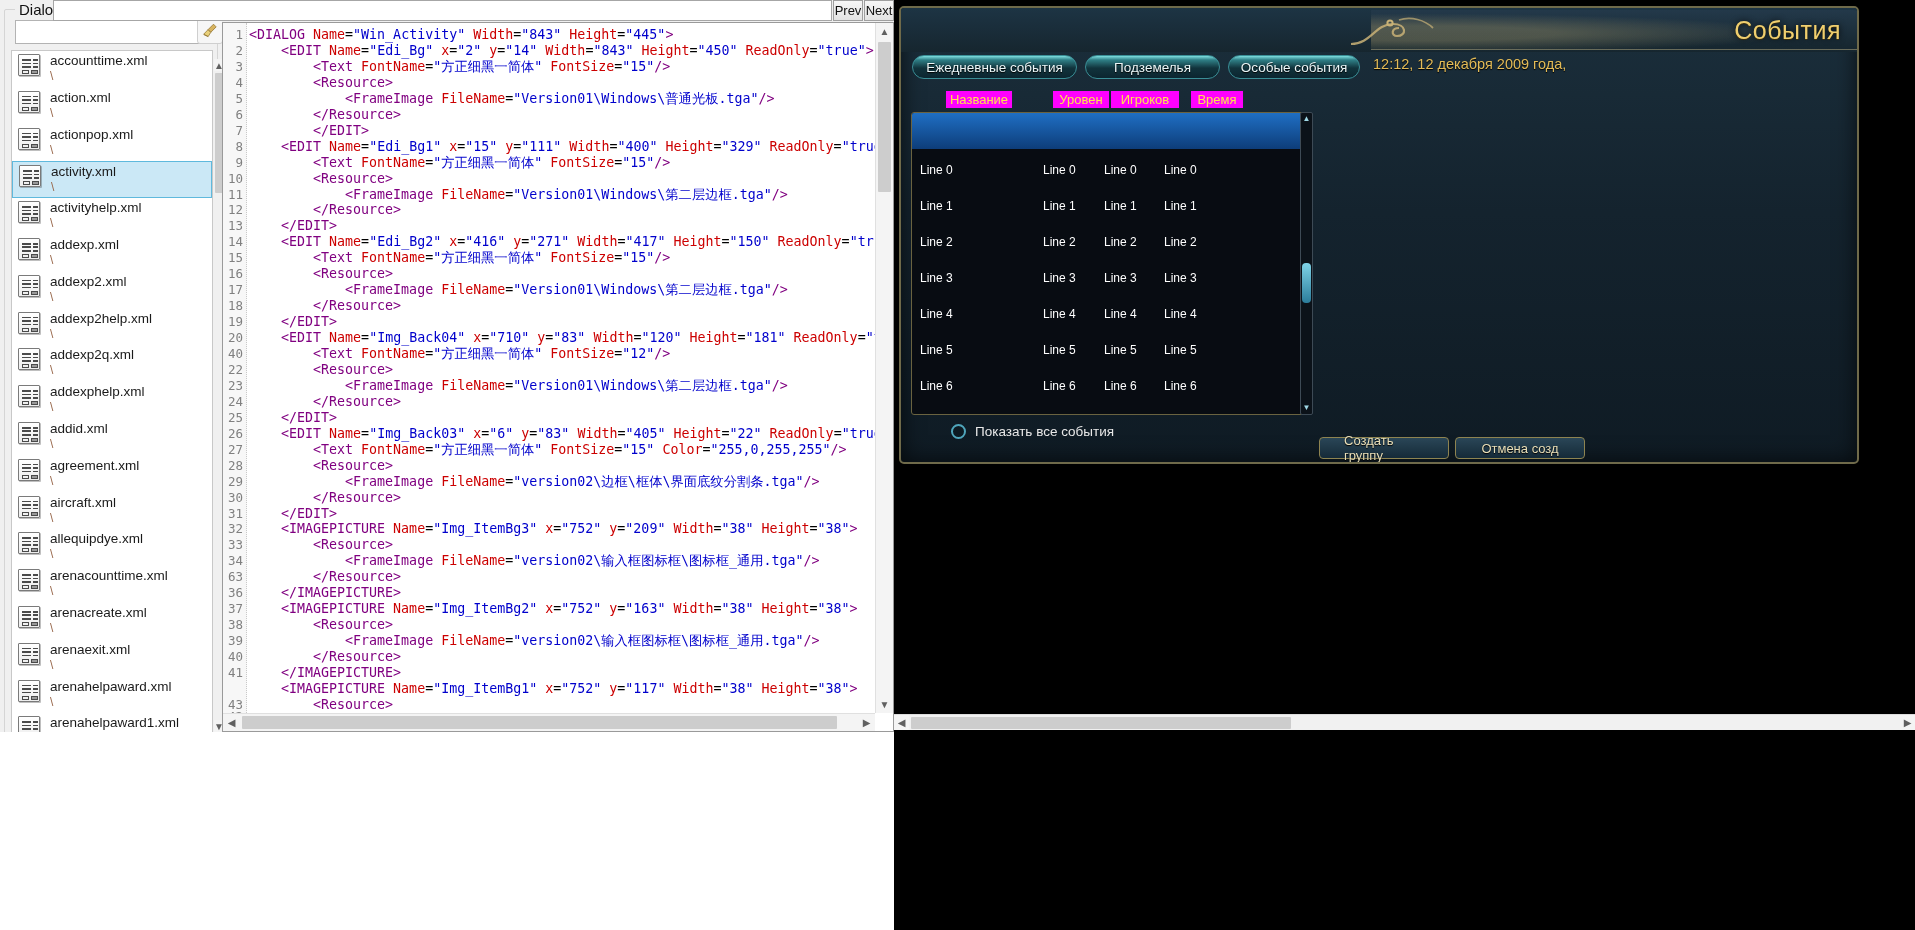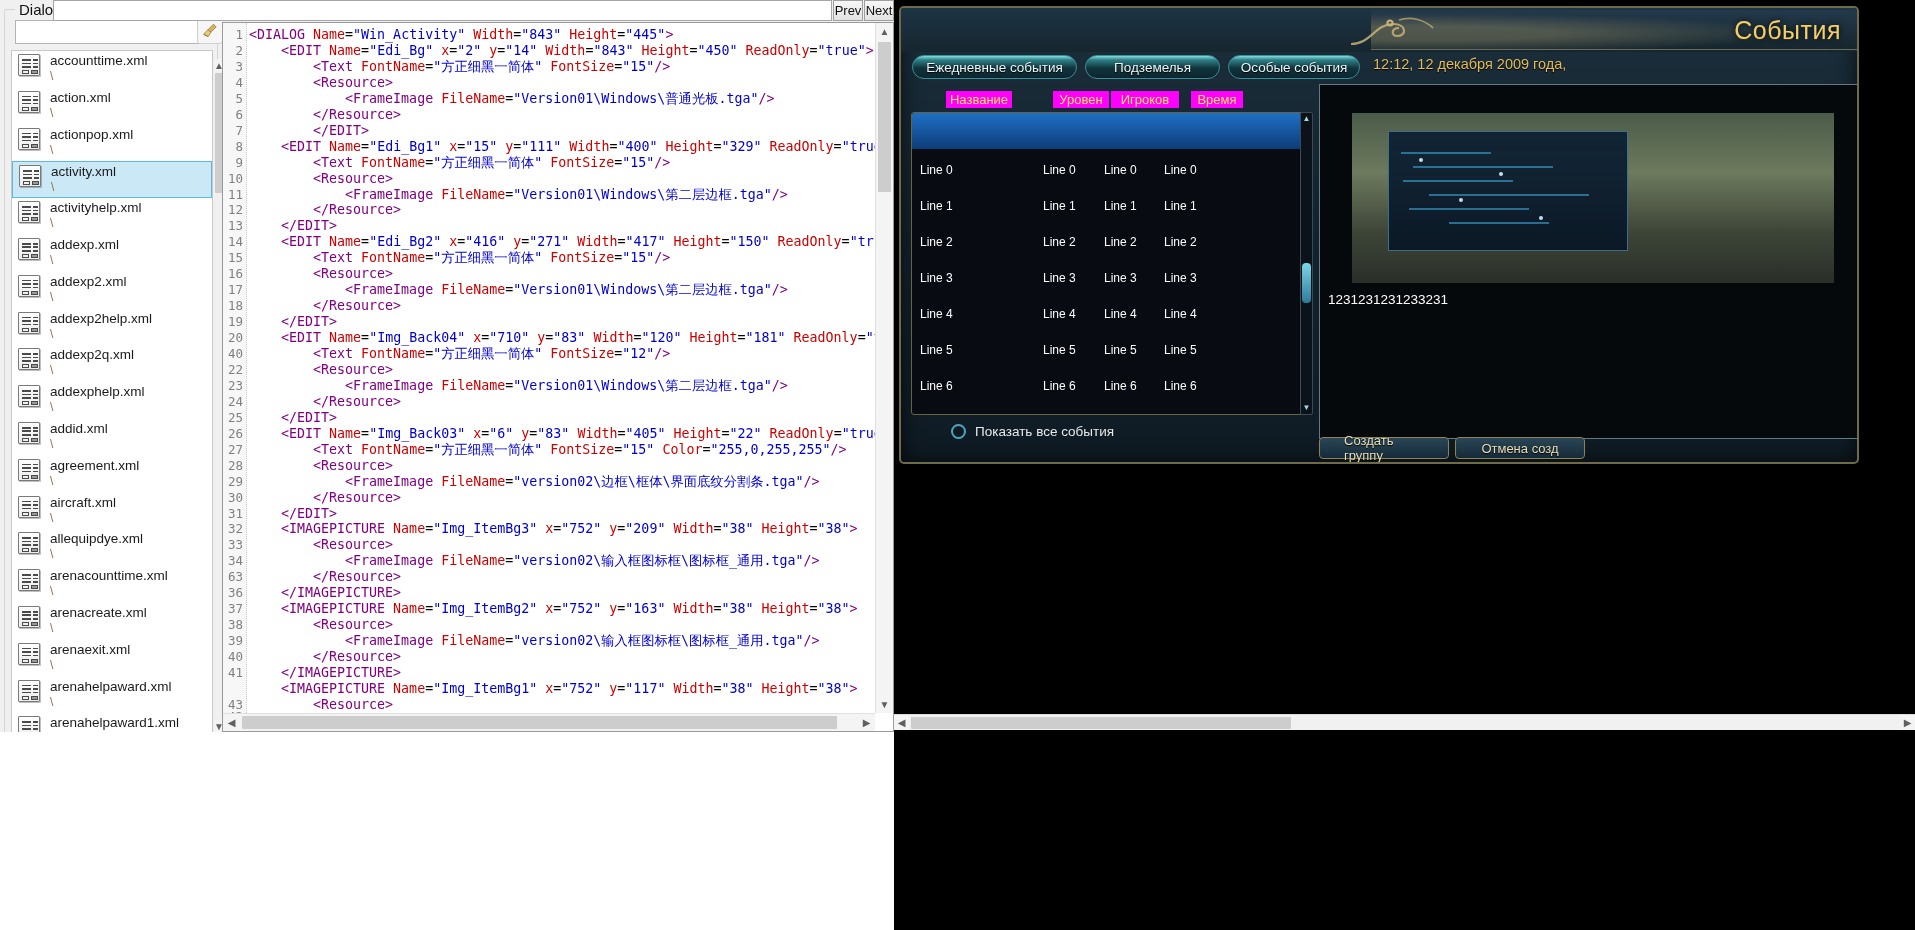--- a/index.html
+++ b/index.html
@@ -751,37 +751,20 @@
         <div class="tsb-arrow" style="top:1px;">▲</div>
         <div class="tthumb"></div>
         <div class="tsb-arrow" style="bottom:1px;">▼</div>
       </div>
 
       <div id="chk-showall">
         <div class="gchkbox"></div>
         <span>Показать все события</span>
       </div>
 
-      <div id="preview-box">
-        <div id="preview-img">
-          <div id="preview-inner">
-            <div class="pv-line" style="left:12px;  top:20px; width:90px;"></div>
-            <div class="pv-line" style="left:24px;  top:34px; width:140px;"></div>
-            <div class="pv-line" style="left:14px;  top:48px; width:110px;"></div>
-            <div class="pv-line" style="left:40px;  top:62px; width:160px;"></div>
-            <div class="pv-line" style="left:20px;  top:76px; width:120px;"></div>
-            <div class="pv-line" style="left:60px;  top:90px; width:100px;"></div>
-            <div class="pv-dot" style="left:30px;  top:26px;"></div>
-            <div class="pv-dot" style="left:110px; top:40px;"></div>
-            <div class="pv-dot" style="left:70px;  top:66px;"></div>
-            <div class="pv-dot" style="left:150px; top:84px;"></div>
-          </div>
-        </div>
-        <div id="preview-text">1231231231233231</div>
-      </div>
 
       <div class="gbtn" id="btn-create">Создать группу</div>
       <div class="gbtn" id="btn-cancel">Отмена созд</div>
     </div>
 
     <div id="gp-hsb" style="position:absolute;left:0;top:714px;width:1021px;height:16px;">
       <div class="sb-arrow" style="left:0;top:0;width:15px;height:15px;">◀</div>
       <div class="sb-thumb" style="left:17px;top:2px;width:380px;height:12px;"></div>
       <div class="sb-arrow" style="right:0;top:0;width:15px;height:15px;">▶</div>
     </div>

